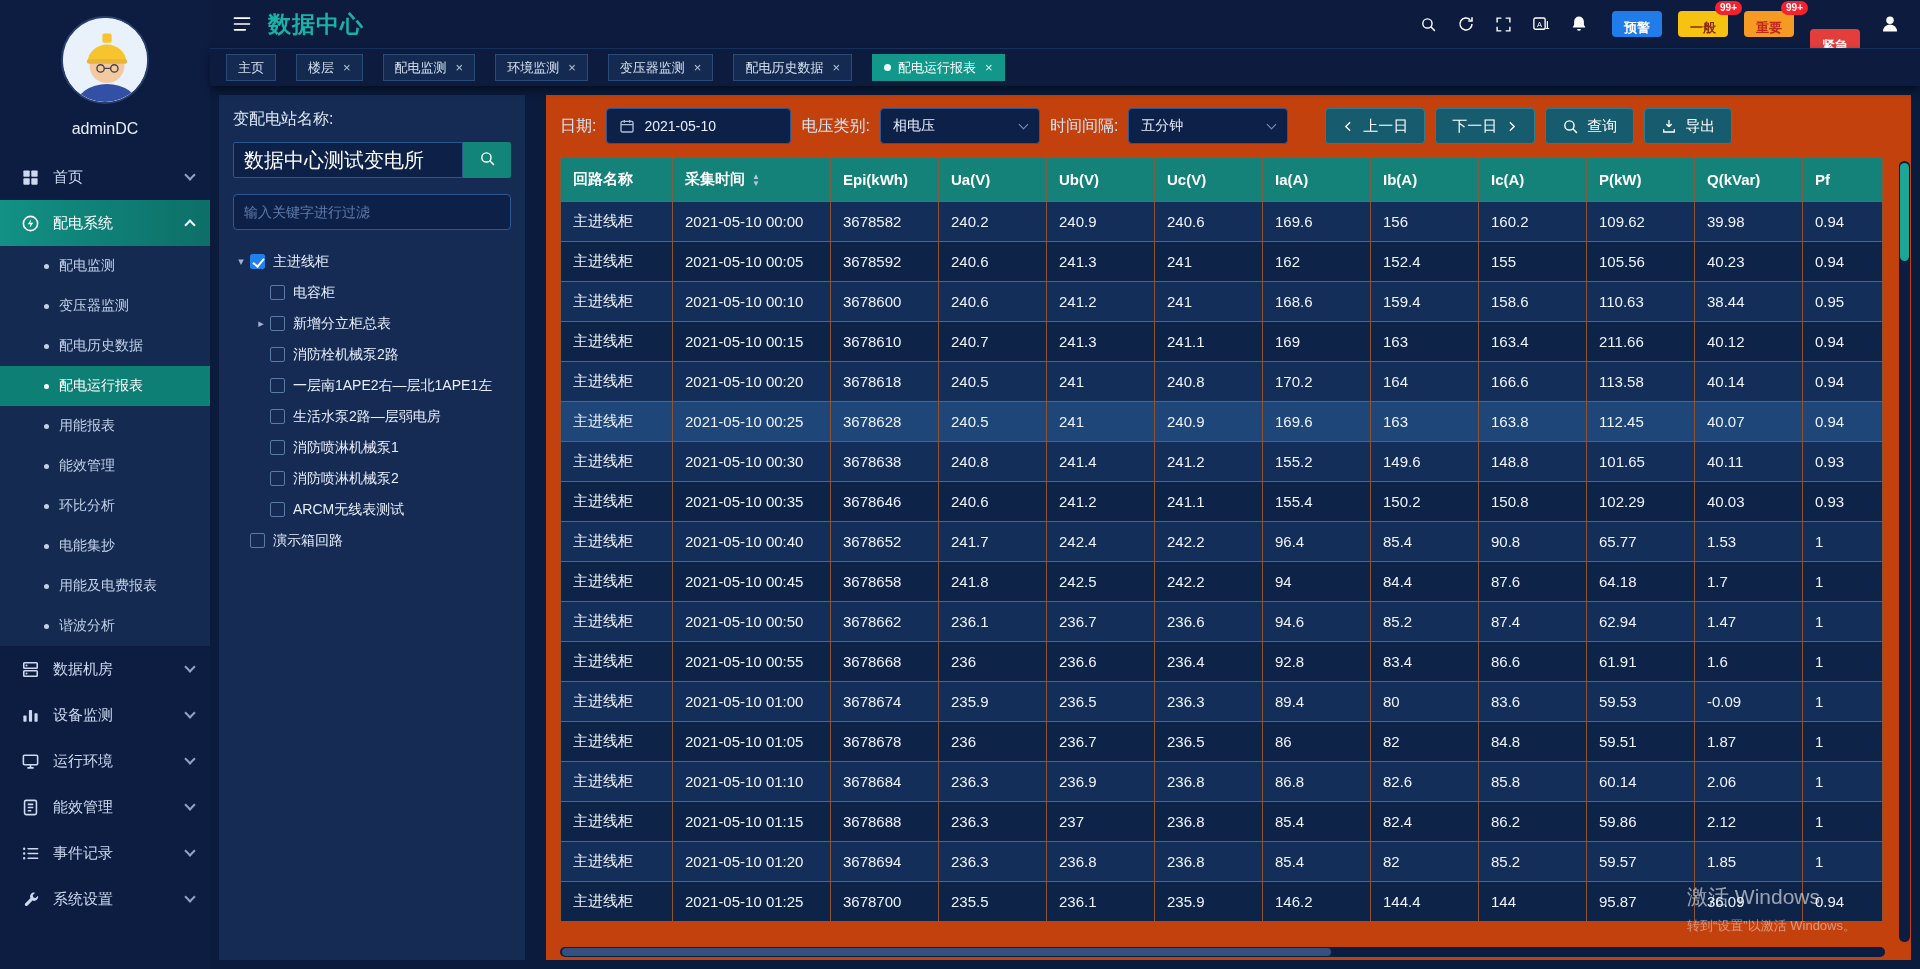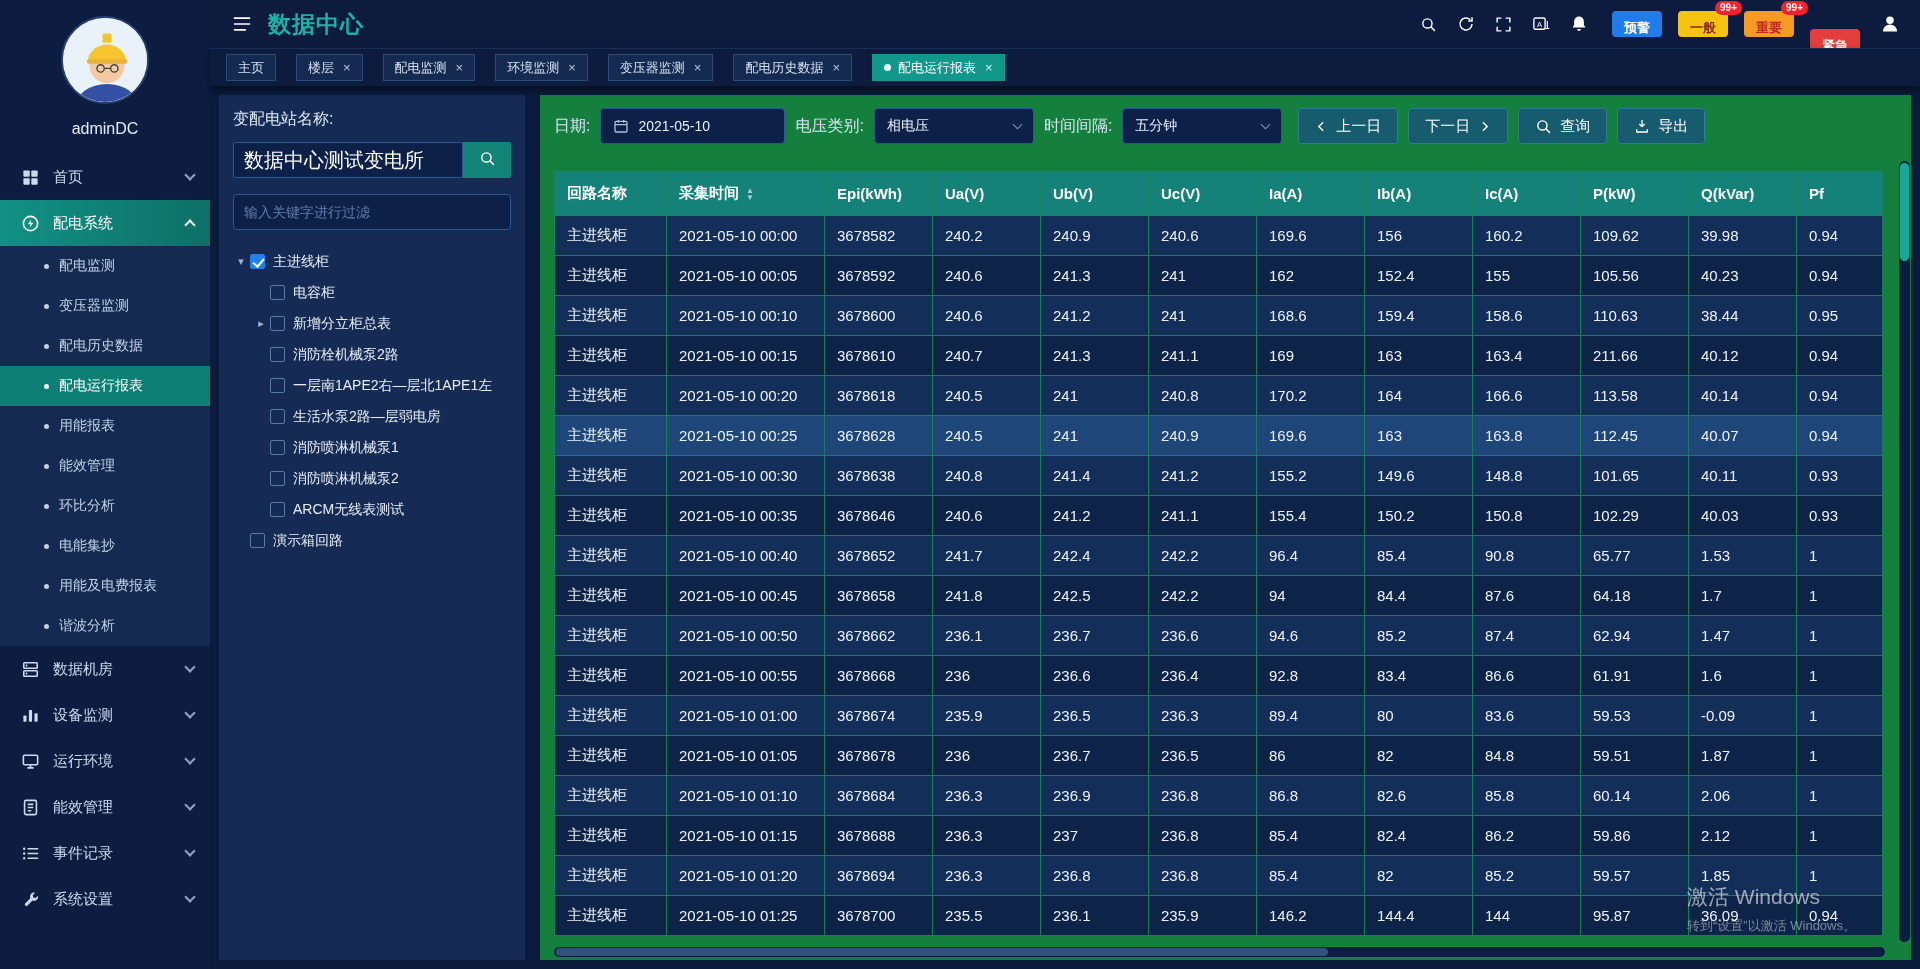--- a/index.html
+++ b/index.html
@@ -38,50 +38,50 @@
 
   
   .tabbar{height:38px;background:#0c1b3e;display:flex;align-items:center;gap:20px;padding:0 16px;flex:none;
     border-top:1px solid #16305a;box-shadow:0 4px 8px rgba(0,0,0,.45);position:relative;z-index:5}
   .tab{height:27px;display:inline-flex;align-items:center;gap:7px;padding:0 11px;background:#152a50;border:1px solid #2a4a78;color:#d4e0f2;font-size:13px;cursor:pointer;white-space:nowrap}
   .tab.active{background:#12988b;border-color:#12988b;color:#fff}
   .tab-dot{width:7px;height:7px;border-radius:50%;background:#eafffb}
   .tab-close{font-size:13px;opacity:.85;margin-left:2px;cursor:pointer}
 
   
-  .content{flex:1;display:flex;padding:9px;gap:15px;min-height:0;background:#0a1b3c}
+  .content{flex:1;display:flex;padding:9px;gap:21px;min-height:0;background:#0a1b3c}
   .station-panel{width:306px;flex:none;background:#152b54;padding:14px;display:flex;flex-direction:column;overflow:hidden}
   .station-label{color:#dfe9f6;font-size:16px;margin-bottom:12px}
   .station-row{display:flex}
   .station-input{flex:1;height:36px;background:#0d2148;border:1px solid #2c5790;color:#fff;font-size:20px;padding:0 10px;outline:none;border-radius:2px 0 0 2px;font-family:Liberation Serif, serif;min-width:0}
   .station-search-btn{width:48px;height:36px;background:#128578;border:none;color:#fff;display:flex;align-items:center;justify-content:center;border-radius:0 2px 2px 0;cursor:pointer}
   .filter-input{margin-top:16px;height:36px;background:#0d2148;border:1px solid #2c5790;color:#dfe9f6;font-size:14px;padding:0 10px;border-radius:4px;width:100%;outline:none;font-family:inherit}
   .filter-input::placeholder{color:#5f7ca9}
   .tree{margin-top:16px;overflow:hidden;flex:1}
   .tree-row{display:flex;align-items:center;height:31px;color:#e7eefa;font-size:14px;cursor:pointer;white-space:nowrap}
   .tree-row.lvl1{padding-left:20px}
   .tree-caret{width:16px;color:#9db2d2;font-size:11px;text-align:center;flex:none}
   .cbx{width:15px;height:15px;border:1px solid #5b7aa6;border-radius:2px;margin:0 8px 0 1px;flex:none;position:relative;background:transparent}
   .cbx.checked{background:#1f80ee;border-color:#1f80ee}
   .cbx.checked::after{content:"";position:absolute;left:4px;top:1px;width:5px;height:9px;border-right:2px solid #fff;border-bottom:2px solid #fff;transform:rotate(40deg)}
 
   
-  .report-panel{flex:1;background:#15803d;padding:12px 14px;display:flex;flex-direction:column;min-width:0;position:relative}
+  .report-panel{flex:1;background:#c2410c;padding:12px 14px;display:flex;flex-direction:column;min-width:0;position:relative}
   .toolbar{display:flex;align-items:center;gap:10px;flex:none;height:38px}
   .tb-label{color:#d8e4f4;font-size:16px;white-space:nowrap}
   .field{height:36px;background:#0d2148;border:1px solid #2c5790;border-radius:4px;display:flex;align-items:center;padding:0 12px;gap:9px;color:#e6eefb;font-size:14px;cursor:pointer}
   .date-field{width:185px}
   .select-field{width:160px;justify-content:space-between}
   .chev2{width:7px;height:7px;border-right:1.6px solid #7e96ba;border-bottom:1.6px solid #7e96ba;transform:rotate(45deg);margin-top:-3px;flex:none}
   .fic{display:flex;align-items:center;color:#aebfd9}
   .btn{height:36px;padding:0 16px;background:#175b6e;border:1px solid #2c7e90;border-radius:4px;color:#fff;font-size:15px;display:flex;align-items:center;gap:8px;cursor:pointer;font-family:inherit;white-space:nowrap}
   .btn .fic{color:#fff}
-  .btn-prev{margin-left:6px}
-
-  .table-wrap{margin-top:26px;flex:1;overflow:hidden;position:relative;padding-right:14px}
+  .btn-prev{margin-left:27px}
+
+  .table-wrap{margin-top:12px;flex:1;overflow:hidden;position:relative;padding-right:14px}
   table.data-table{width:100%;border-collapse:collapse;table-layout:fixed}
   .data-table th{background:#15827a;color:#fff;font-size:15px;font-weight:bold;height:44px;text-align:left;padding:0 12px;border:1px solid rgba(30,135,140,.45);white-space:nowrap;overflow:hidden}
   .data-table td{height:40px;color:#edf3fb;font-size:15px;padding:0 12px;border:1px solid rgba(30,125,135,.30);white-space:nowrap;overflow:hidden}
   tr.odd td{background:#142e5a}
   tr.even td{background:#0e2348}
   tr.selected td{background:#1e4679}
   .sorter{display:inline-flex;flex-direction:column;margin-left:7px;vertical-align:middle}
   .sorter i{font-style:normal;font-size:8px;line-height:7px;color:#b7c9dd}
 
   .vscroll{position:absolute;top:66px;right:1px;bottom:18px;width:11px;background:#0b1d41;border-radius:6px}

